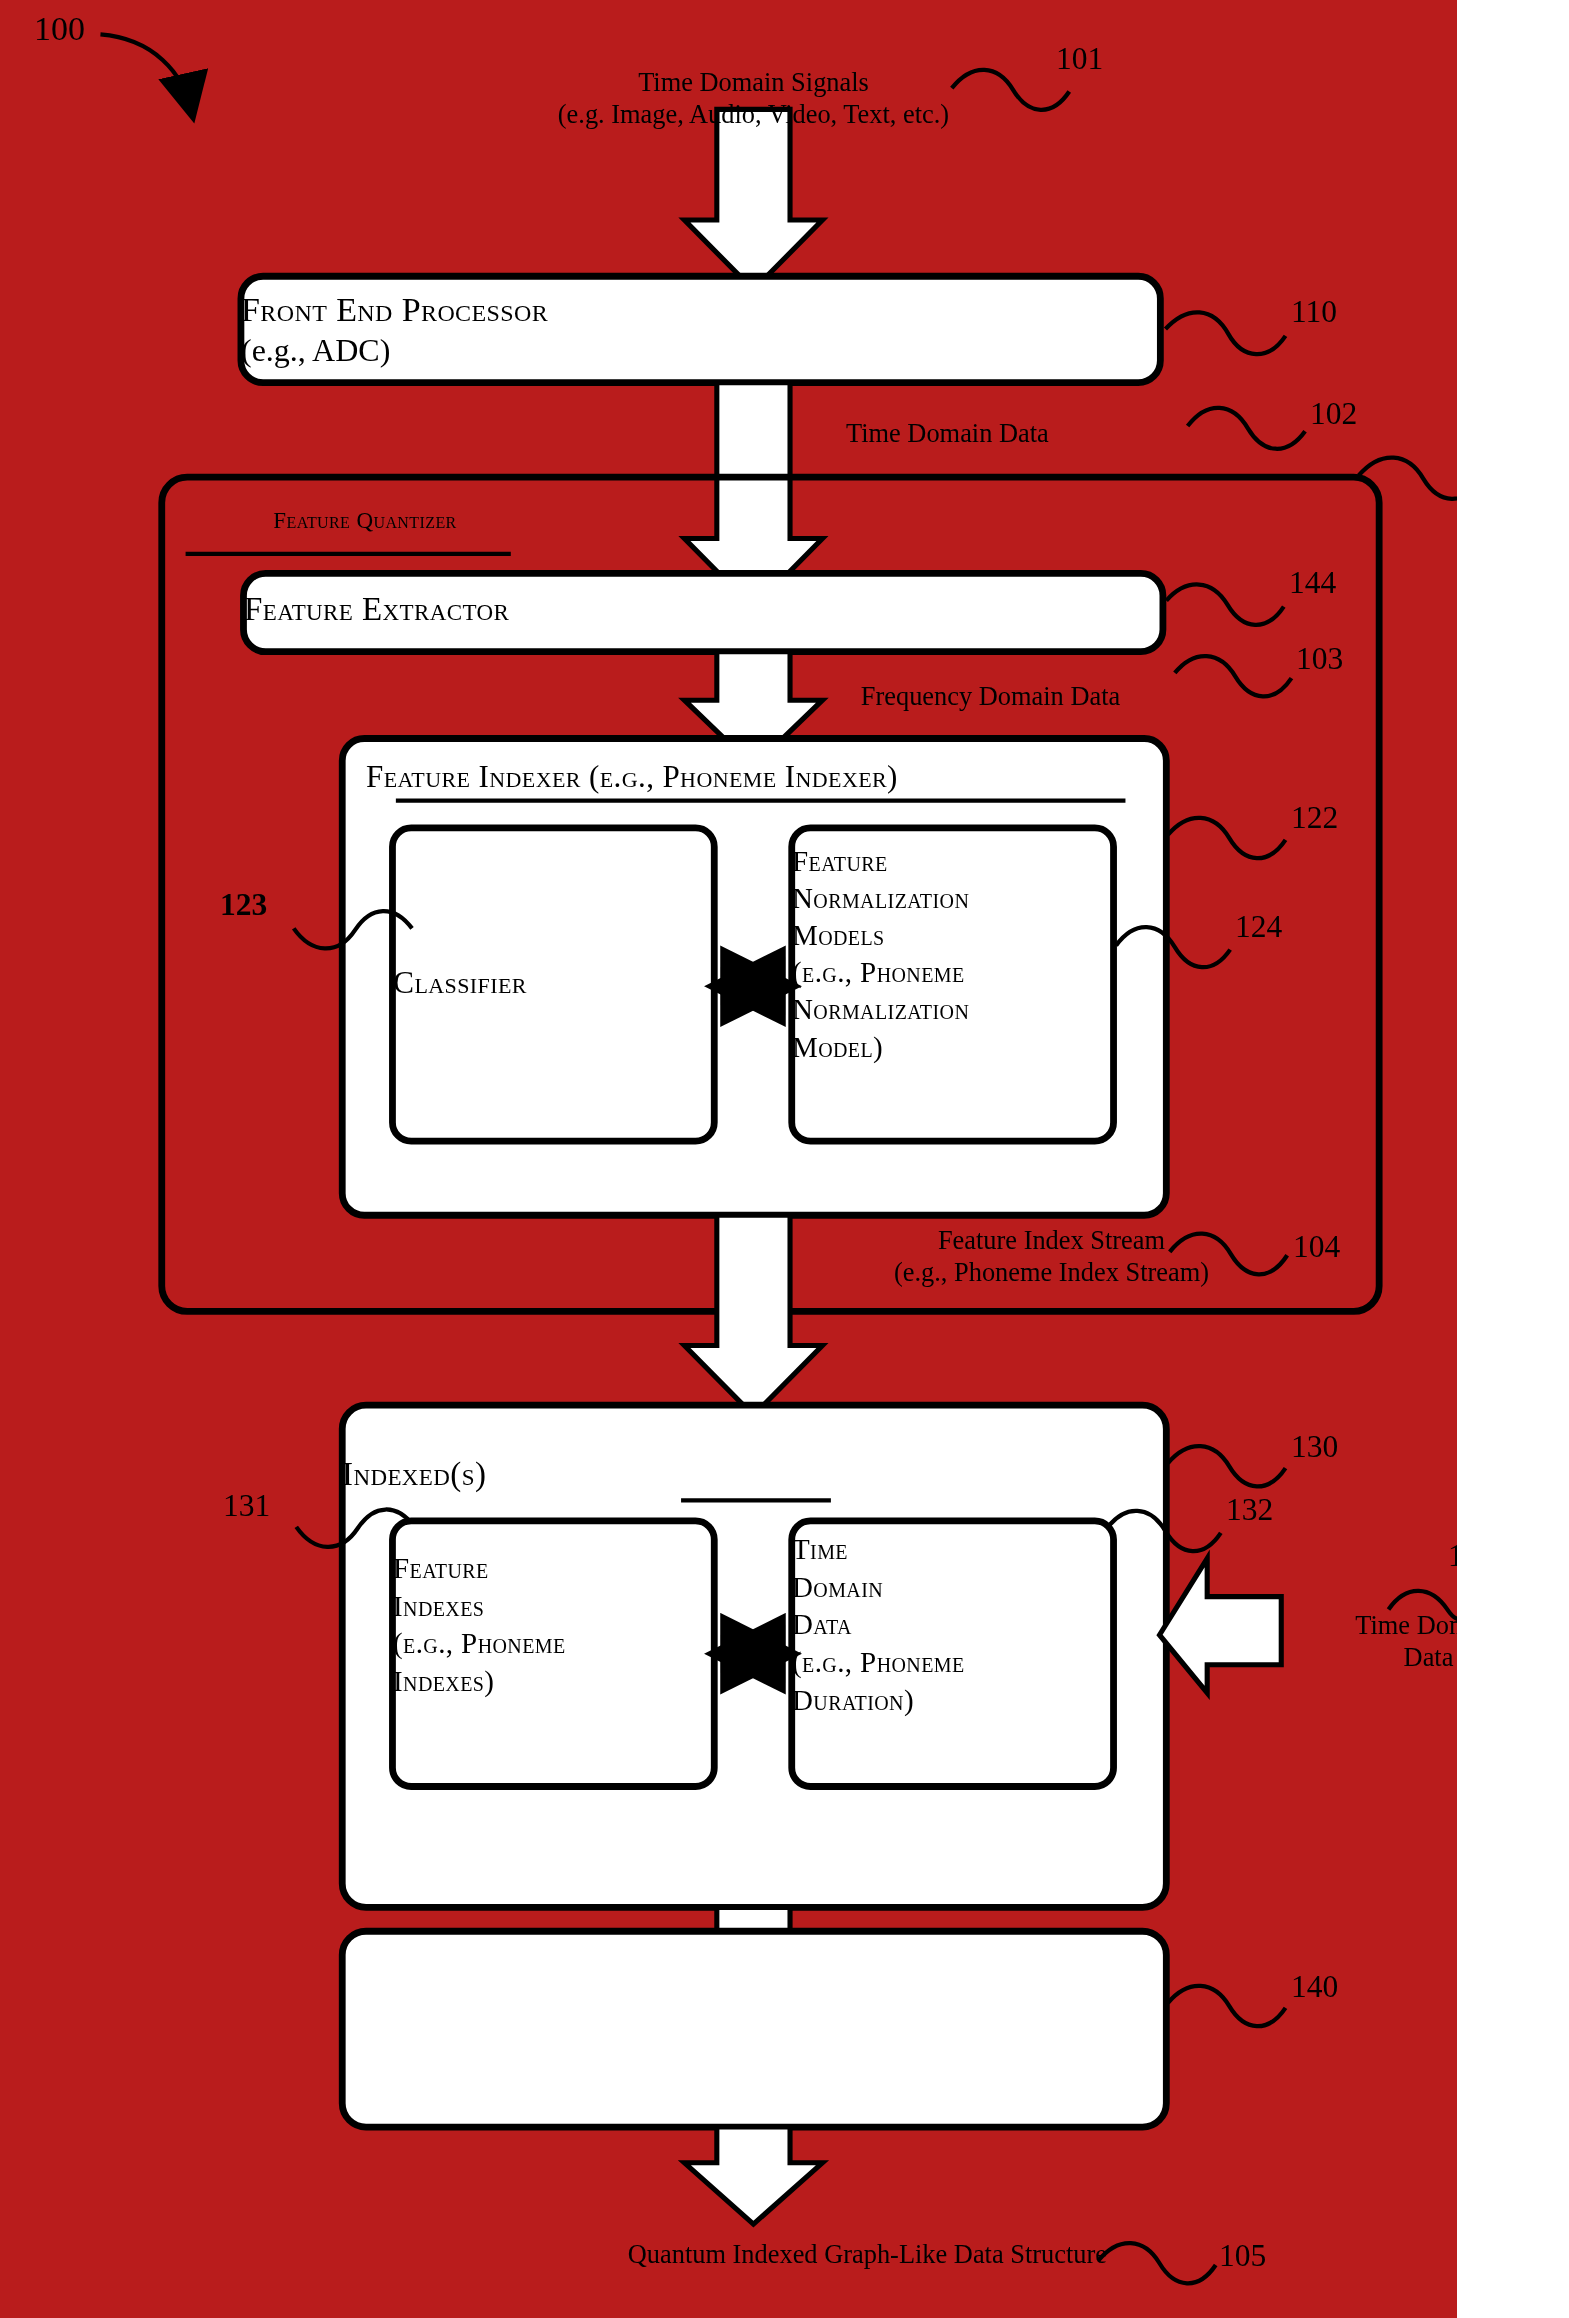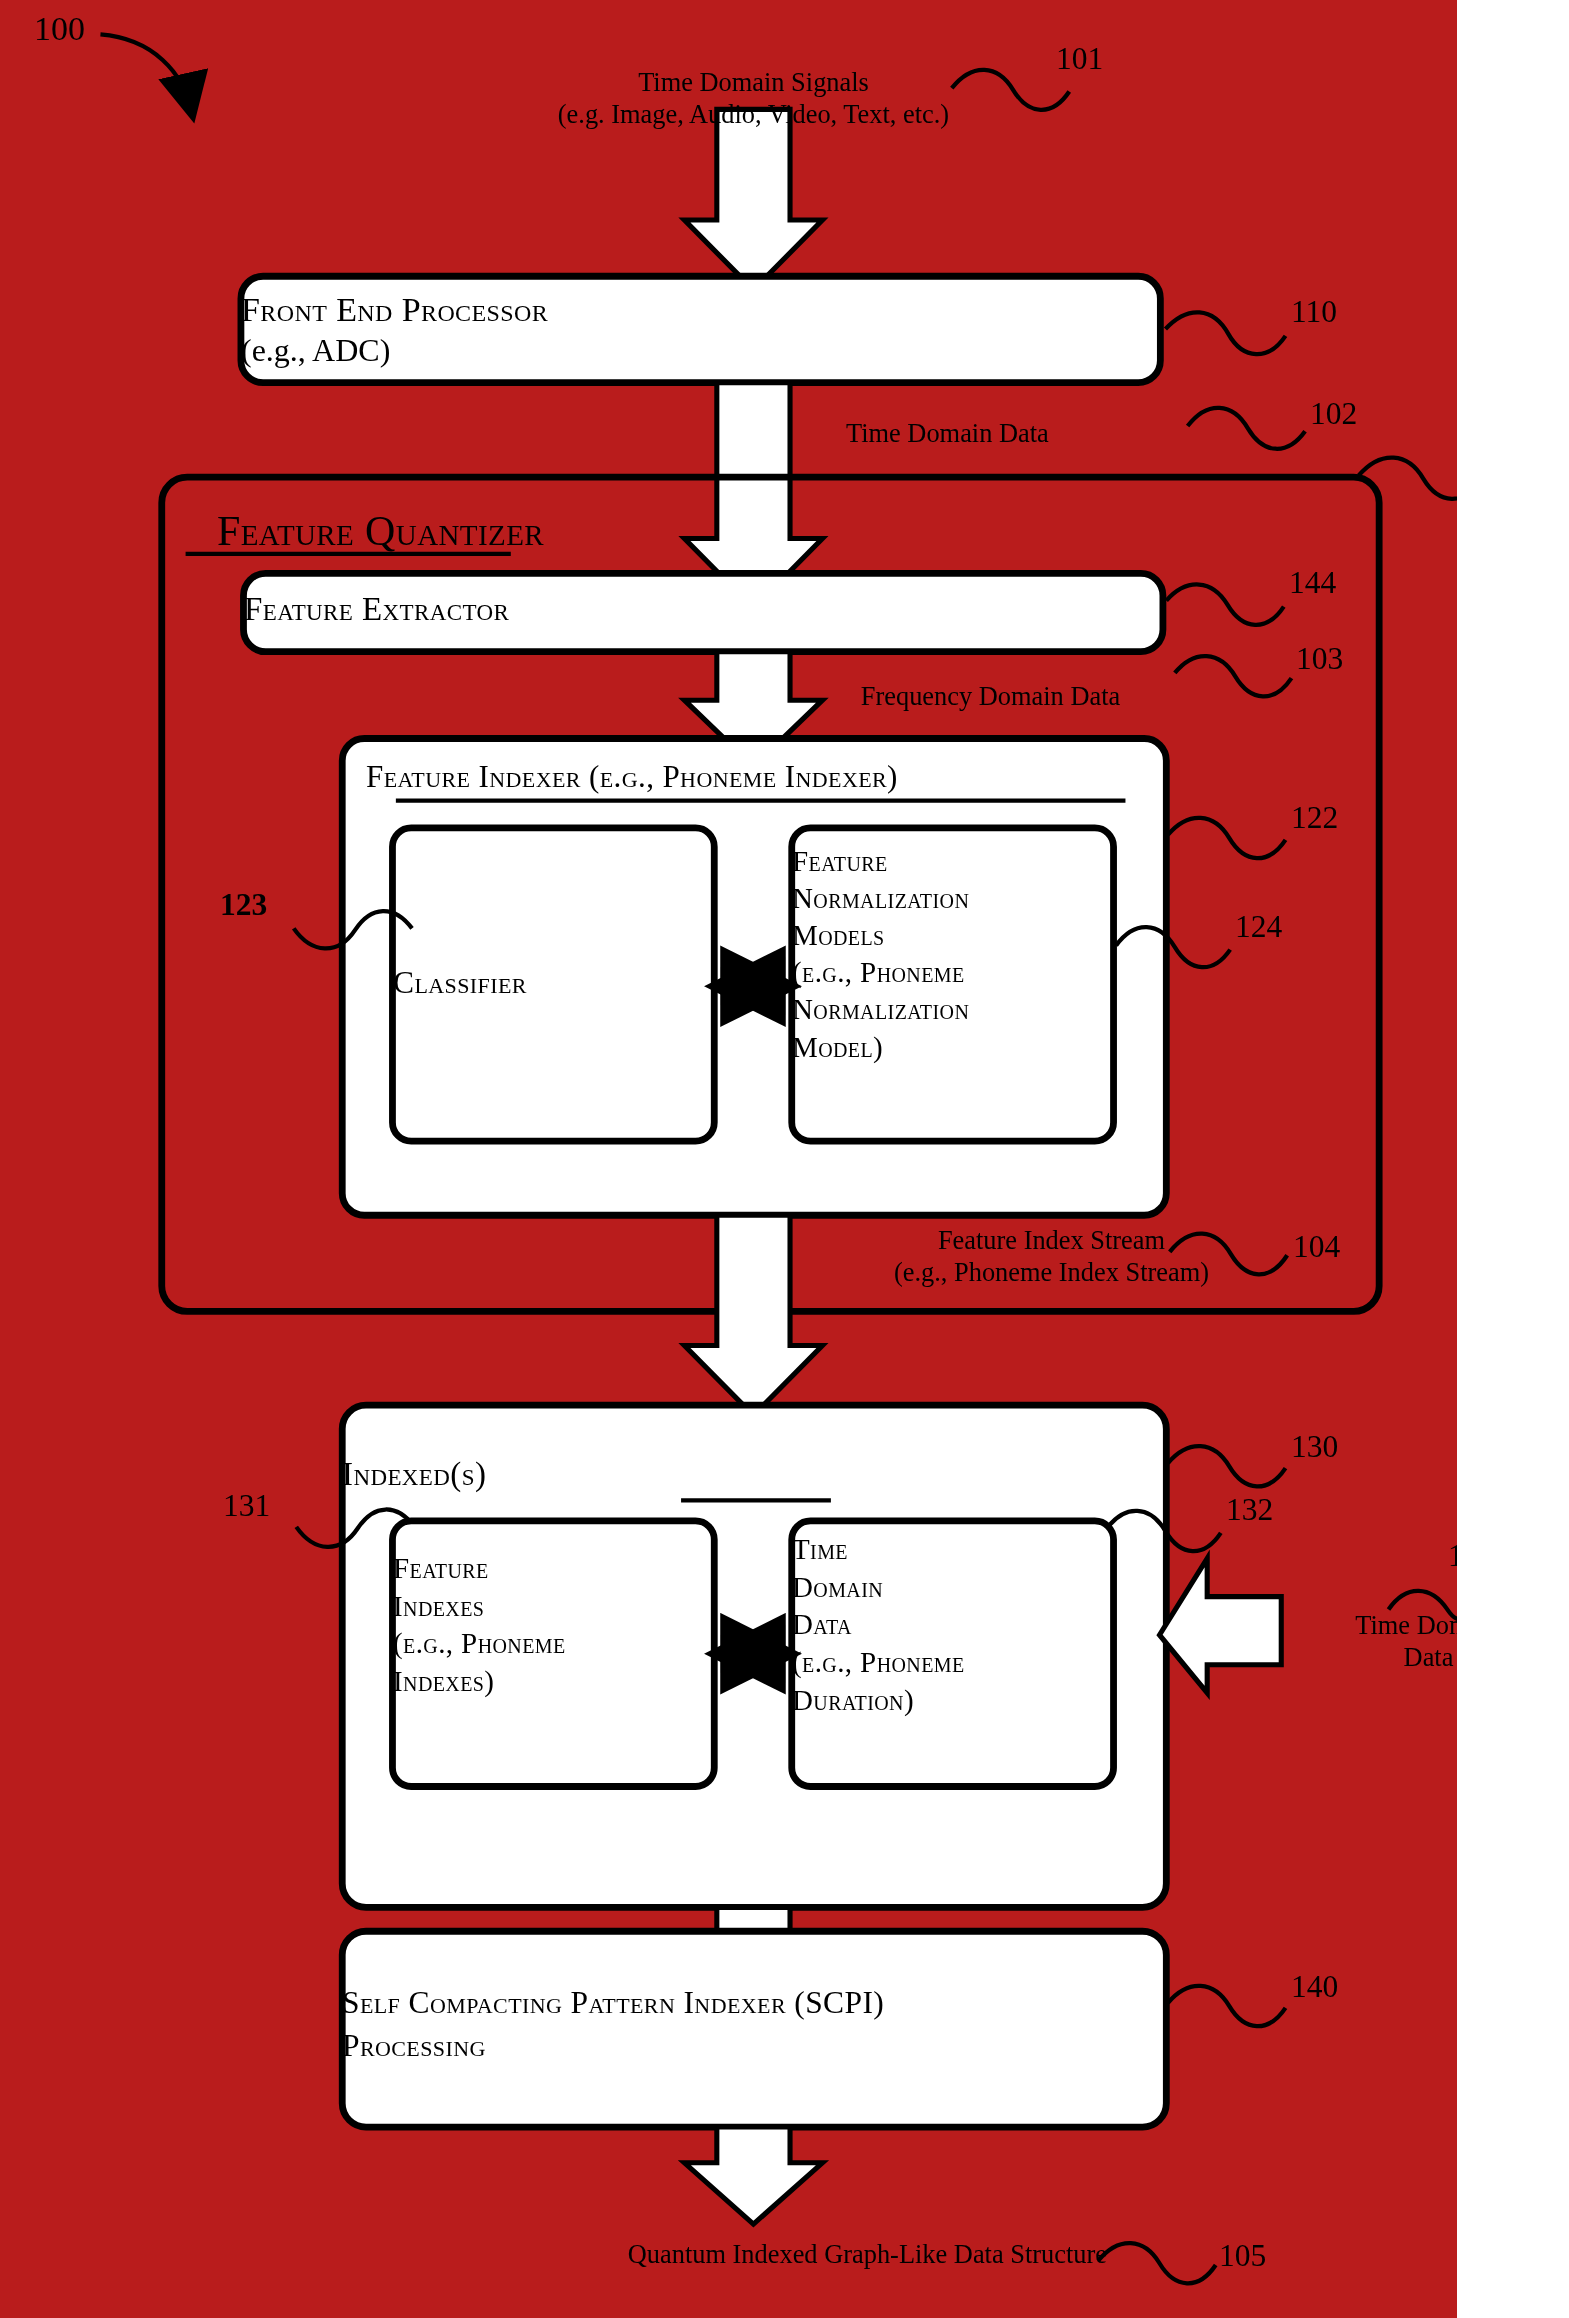--- a/index.html
+++ b/index.html
@@ -231,21 +231,21 @@
 (e.g. Image, Audio, Video, Text, etc.)</div>
   <div class="ref" style="left:1056px; top:41px;">101</div>
 
   <div class="lbl sc" style="left:241px; top:290px; width:920px; font-size:34px;">Front End Processor</div>
   <div class="lbl" style="left:241px; top:332px; width:920px; font-size:32px;">(e.g., ADC)</div>
   <div class="ref" style="left:1291px; top:294px;">110</div>
 
   <div class="flow" style="left:846px; top:417px; width:324px; text-align:left;">Time Domain Data</div>
   <div class="ref" style="left:1310px; top:396px;">102</div>
 
-  <div class="lbl sc" style="left:186px; top:507px; width:358px; font-size:42px; text-align:right;">Feature Quantizer</div>
+  <div class="lbl sc" style="left:186px; top:507px; width:358px; font-size:23px; text-align:center;">Feature Quantizer</div>
   <div class="ref" style="left:1487px; top:441px;">120</div>
 
   <div class="lbl sc" style="left:244px; top:590px; width:920px; font-size:33px;">Feature Extractor</div>
   <div class="ref" style="left:1289px; top:565px;">144</div>
 
   <div class="flow" style="left:803px; top:680px; width:375px; text-align:center;">Frequency Domain Data</div>
   <div class="ref" style="left:1296px; top:641px;">103</div>
 
   <div class="lbl sc" style="left:366px; top:759px; width:792px; font-size:31px;">Feature Indexer (e.g., Phoneme Indexer)</div>
   <div class="ref" style="left:1291px; top:800px;">122</div>
@@ -278,21 +278,19 @@
 Domain
 Data
 (e.g., Phoneme
 Duration)</div>
   <div class="ref" style="left:1226px; top:1492px;">132</div>
 
   <div class="flow" style="left:1301px; top:1609px; width:255px; text-align:center;">Time Domain
 Data</div>
   <div class="ref" style="left:1448px; top:1538px;">102</div>
 
-  <div class="lbl sc" style="left:342px; top:1982px; width:824px; font-size:31.5px; line-height:1.35;">Self Compacting Pattern Indexer (SCPI)
-Processing</div>
   <div class="ref" style="left:1291px; top:1969px;">140</div>
 
   <div class="flow" style="left:341px; top:2238px; width:766px; text-align:right;">Quantum Indexed Graph-Like Data Structure</div>
   <div class="ref" style="left:1219px; top:2238px;">105</div>
 
 </div>
 
 
 </body></html>

